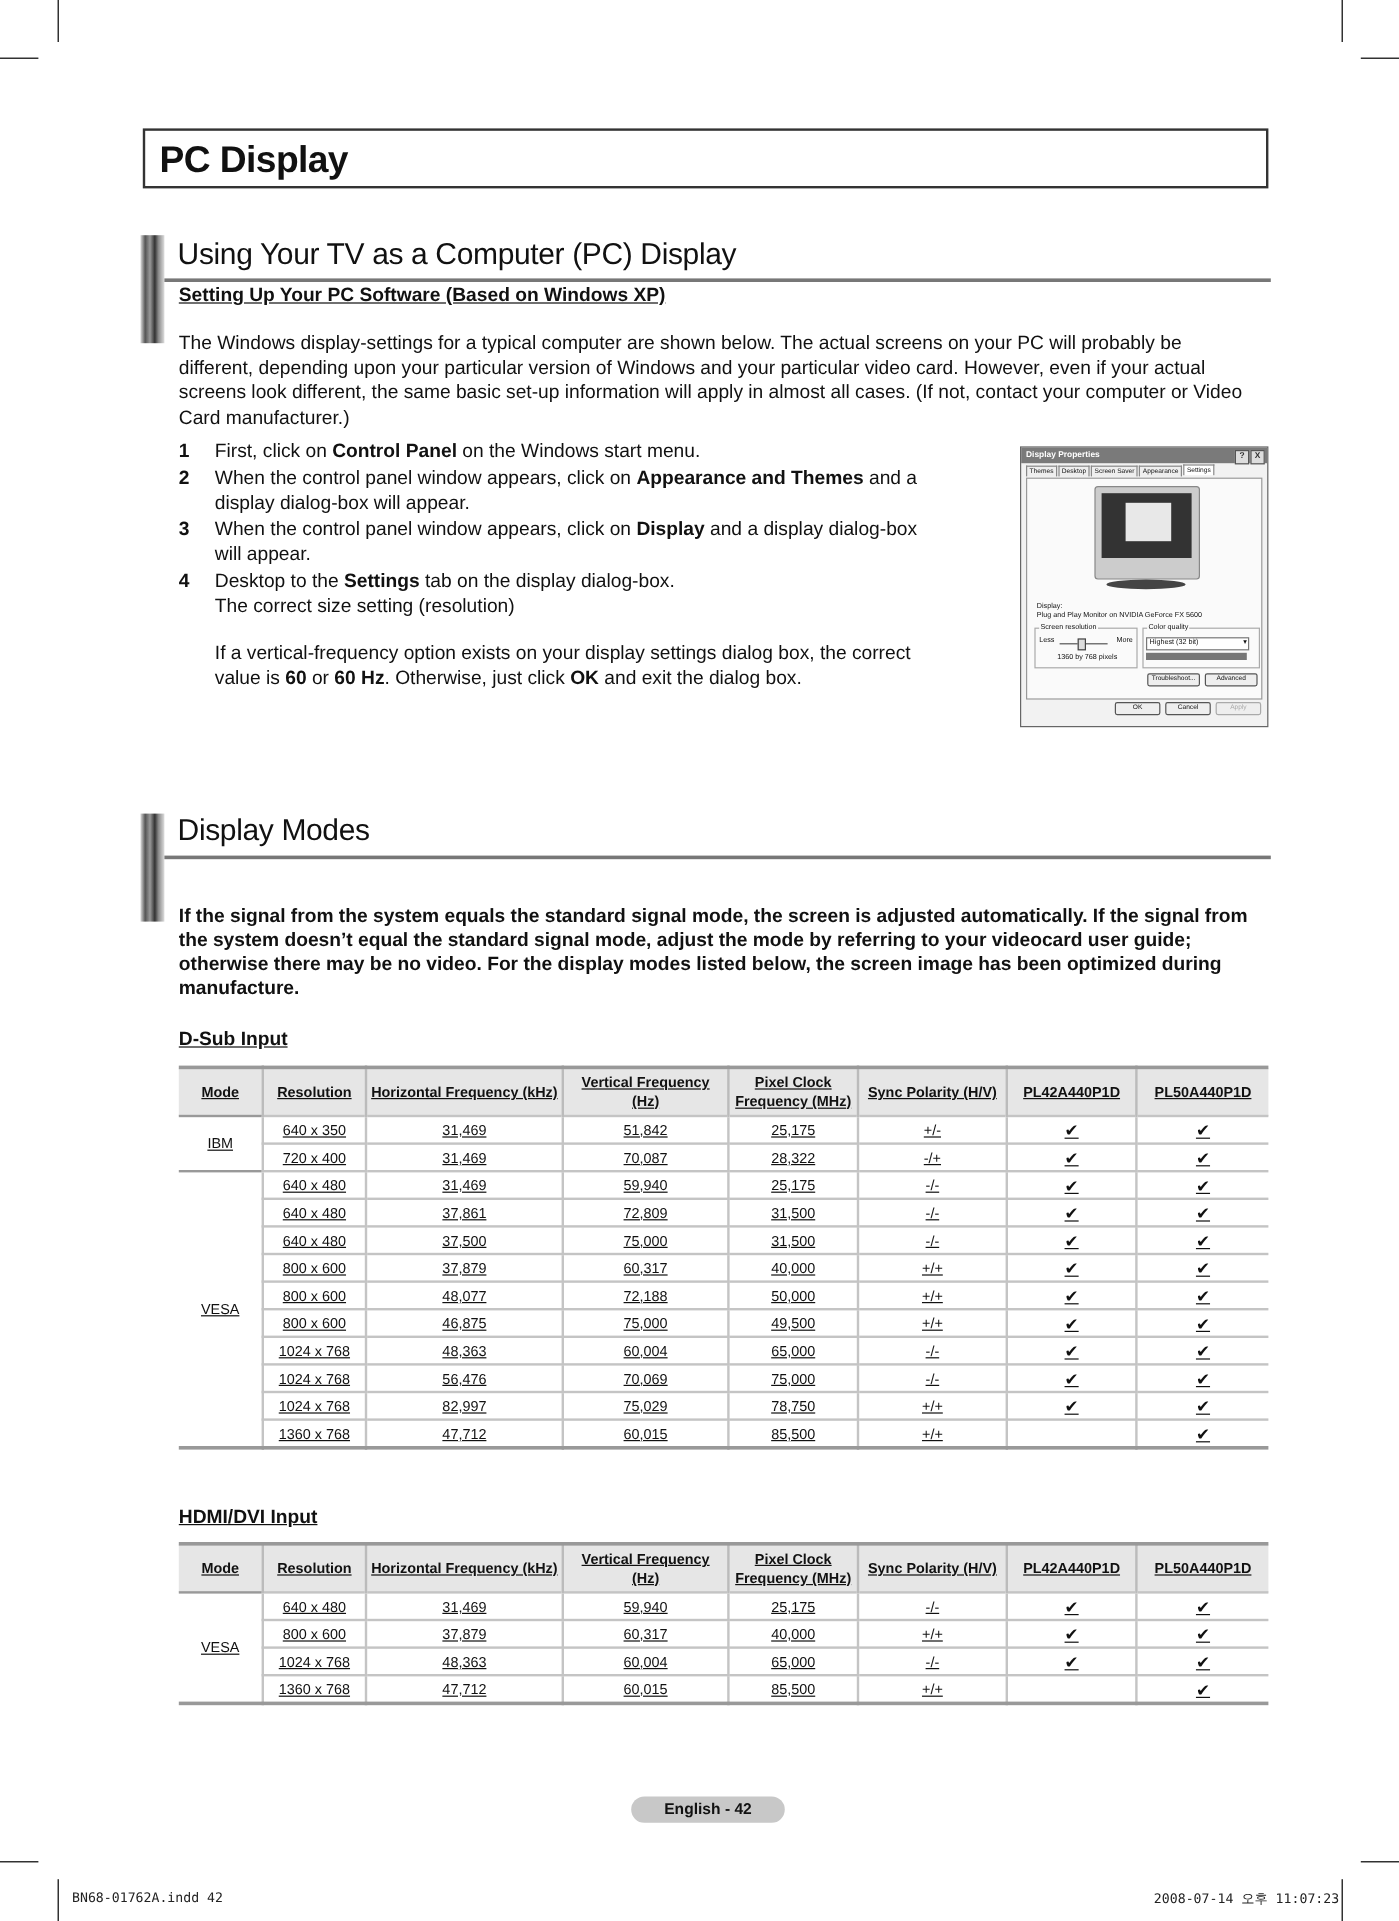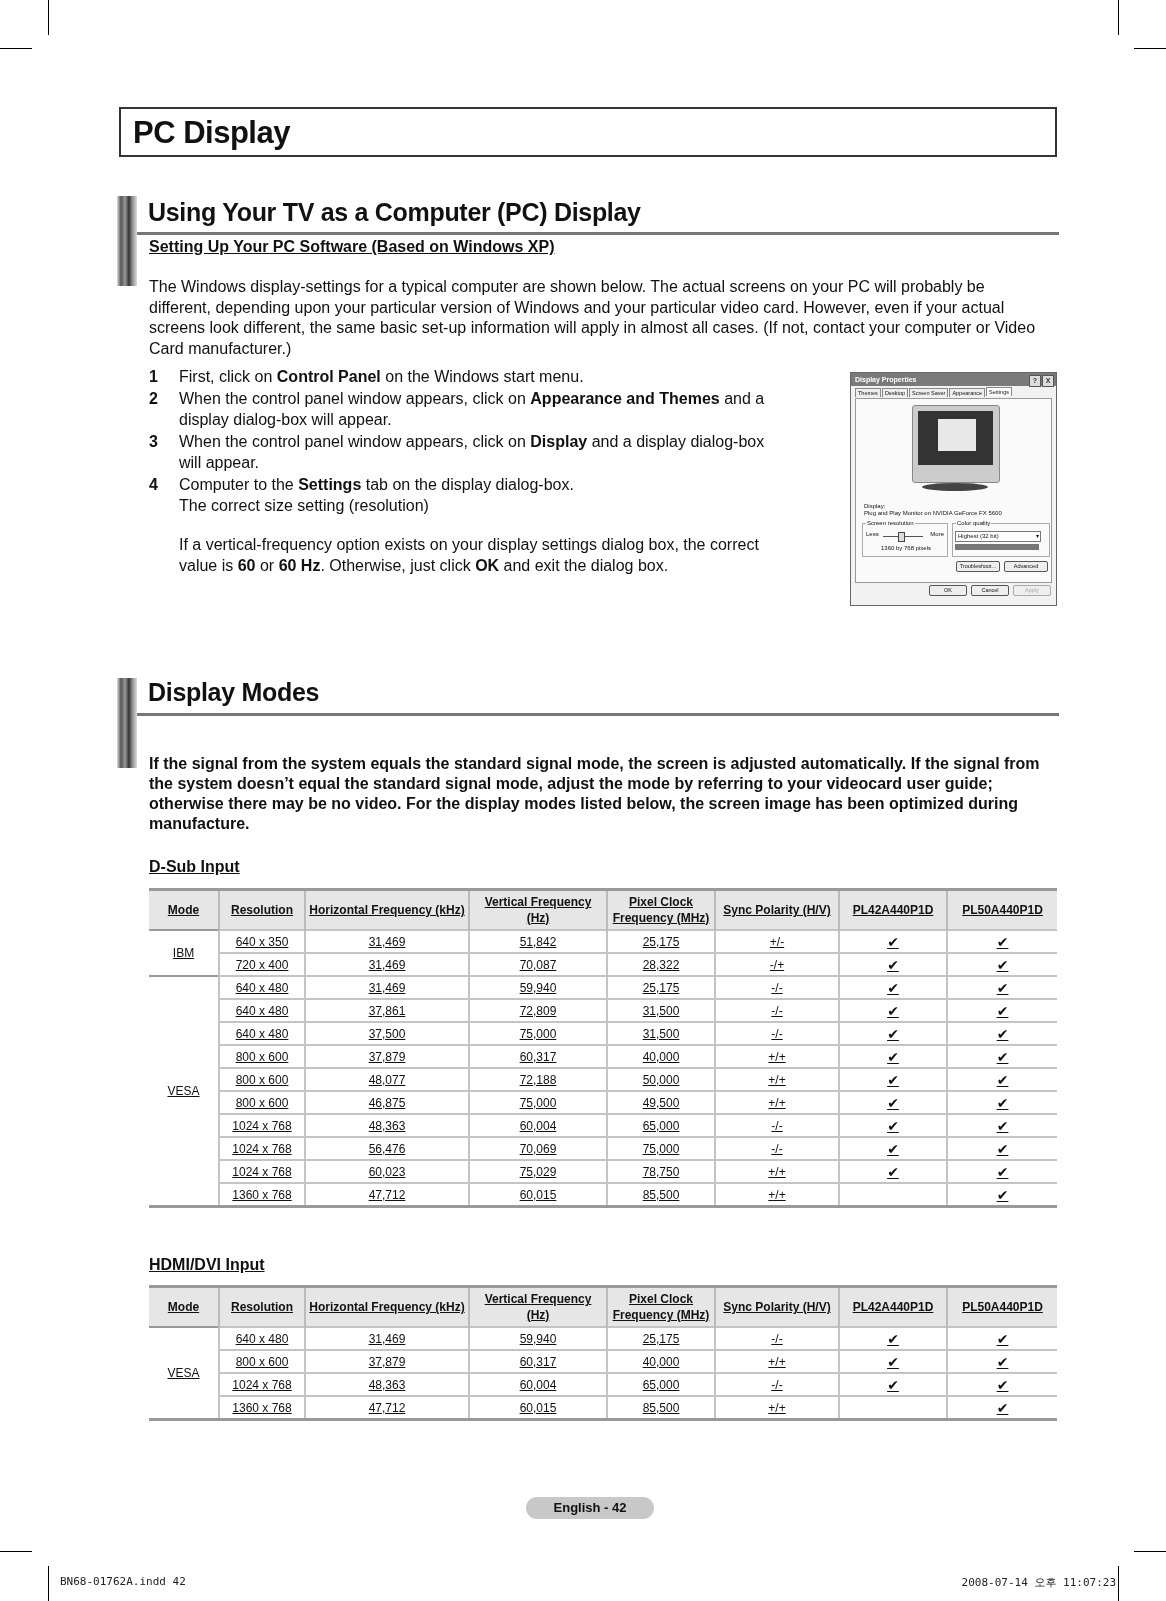--- a/index.html
+++ b/index.html
@@ -6,21 +6,21 @@
   body { width:1166px; height:1601px; position:relative; overflow:hidden;
          font-family:"Liberation Sans", sans-serif; color:#111; }
   .crop { position:absolute; background:#000; }
   .page-title-box { position:absolute; left:119px; top:107px; width:938px; height:50px;
                     border:2px solid #333; box-sizing:border-box; }
   .page-title-box h1 { margin:0; position:absolute; left:12px; top:6px; font-size:31px;
                        font-weight:bold; letter-spacing:-0.5px; }
   .section { position:absolute; left:117px; width:942px; }
   .sec-bar { position:absolute; left:0; width:20px;
              background:linear-gradient(to right,#ddd 0%,#555 20%,#999 40%,#333 60%,#888 75%,#ddd 100%); }
-  .sec-title { position:absolute; left:31px; top:0; font-size:25px; font-weight:bold; margin:0; letter-spacing:-0.3px; }
+  .sec-title { position:absolute; left:31px; top:0; font-size:25px; font-weight:normal; margin:0; letter-spacing:-0.3px; }
   .sec-rule { position:absolute; left:20px; right:0; height:3px; background:#777; }
   .subhead { position:absolute; left:149px; font-size:16px; font-weight:bold; text-decoration:underline; }
   .body-text { position:absolute; left:149px; width:900px; font-size:16px; line-height:20.5px; }
   .steps { position:absolute; left:149px; top:366px; width:640px; font-size:16px; line-height:21.5px; }
   .step { display:flex; }
   .step-num { width:30px; font-weight:bold; flex:none; }
   .step-body { flex:1; }
   .indent { padding-left:80px; }
   .bold { font-weight:bold; }
   
@@ -94,21 +94,21 @@
     <span class="step-num">2</span>
     <span class="step-body"><span>When the control panel window appears, click on </span><span class="bold">Appearance and Themes</span><span> and a display dialog-box will appear.</span></span>
   </div>
   <div class="step">
     <span class="step-num">3</span>
     <span class="step-body"><span>When the control panel window appears, click on </span><span class="bold">Display</span><span> and a display dialog-box will appear.</span></span>
   </div>
   <div class="step">
     <span class="step-num">4</span>
     <span class="step-body">
-      <span>Computer to the </span><span class="bold">Settings</span><span> tab on the display dialog-box.</span><br>
+      <span>Desktop to the </span><span class="bold">Settings</span><span> tab on the display dialog-box.</span><br>
       <span>The correct size setting (resolution)</span>
       <div style="margin-top:17px;"><span>If a vertical-frequency option exists on your display settings dialog box, the correct value is </span><span class="bold">60</span><span> or </span><span class="bold">60 Hz</span><span>. Otherwise, just click </span><span class="bold">OK</span><span> and exit the dialog box.</span></div>
     </span>
   </div>
 </div>
 
 <div class="dlg">
   <div class="dlg-title">
     <span>Display Properties</span>
     <span class="btns"><span>?</span><span>X</span></span>
@@ -270,21 +270,21 @@
           <td>1024 x 768</td>
           <td>56,476</td>
           <td>70,069</td>
           <td>75,000</td>
           <td>-/-</td>
           <td><span class="check">✔</span></td>
           <td><span class="check">✔</span></td>
         </tr>
         <tr>
           <td>1024 x 768</td>
-          <td>60,023</td>
+          <td>82,997</td>
           <td>75,029</td>
           <td>78,750</td>
           <td>+/+</td>
           <td><span class="check">✔</span></td>
           <td><span class="check">✔</span></td>
         </tr>
         <tr>
           <td>1360 x 768</td>
           <td>47,712</td>
           <td>60,015</td>

